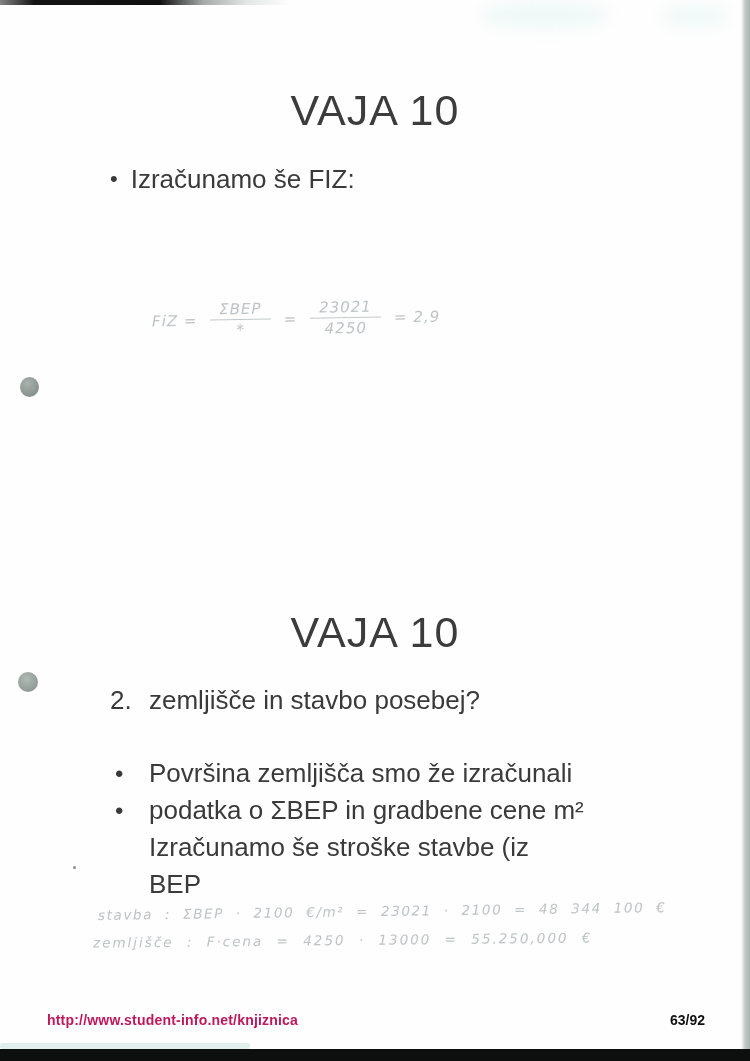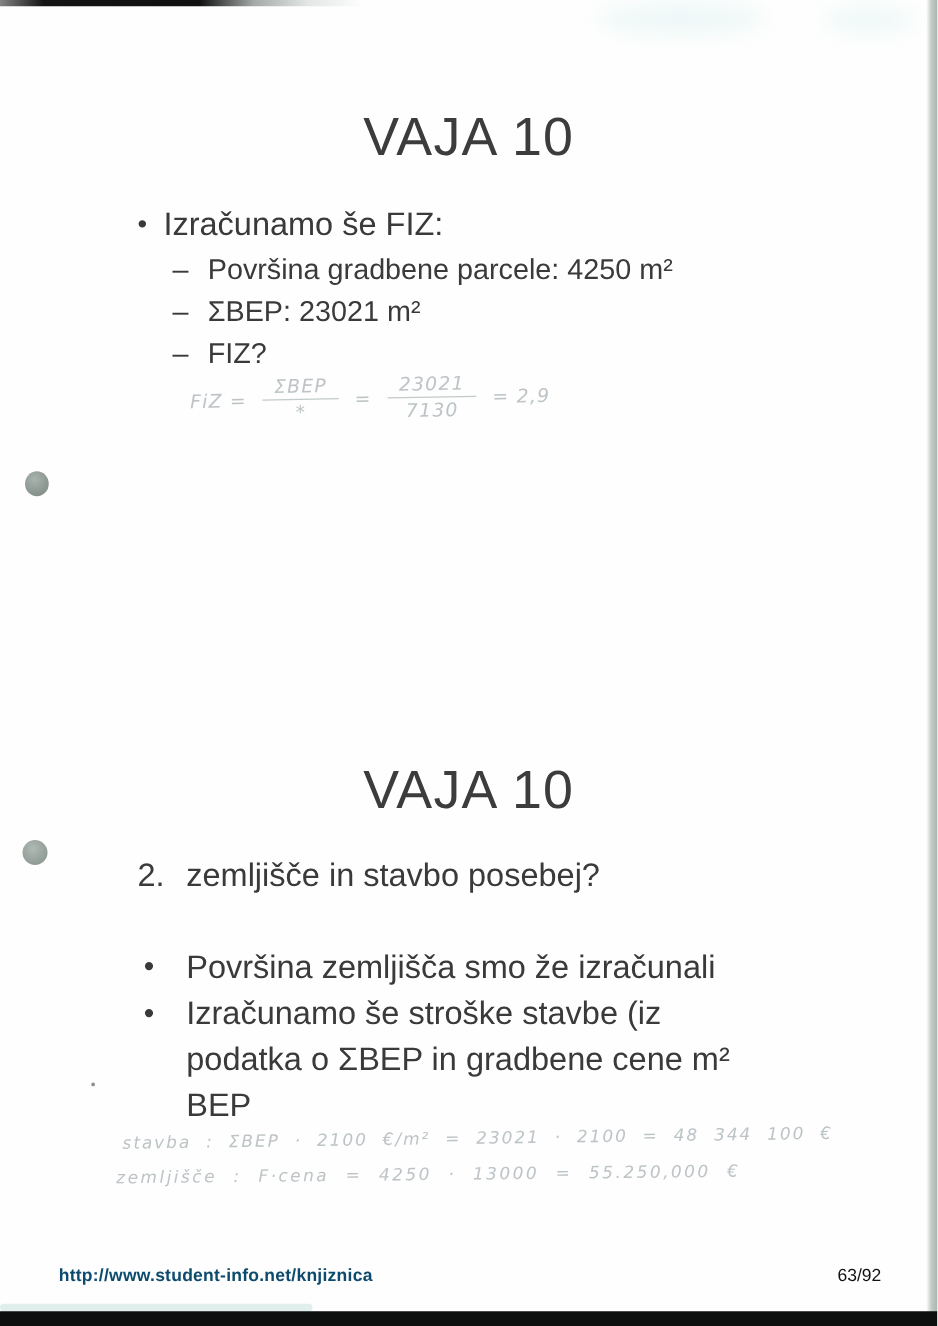--- a/index.html
+++ b/index.html
@@ -91,25 +91,25 @@
   .s2-bullet-2{top:792px;}
   .s2-bullet .marker{width:34px;flex:none;font-size:24px;}
   .line{display:block;}
 
   .s2-hw-line{position:absolute;font-size:13.5px;white-space:nowrap;}
   .s2-hw-1{left:98px;top:903px;letter-spacing:1.6px;word-spacing:6px;transform:rotate(-0.8deg);}
   .s2-hw-2{left:93px;top:932px;letter-spacing:2px;word-spacing:7px;transform:rotate(-0.6deg);}
 
   .footer-url{
     position:absolute;left:47px;top:1012px;
-    font-size:14px;font-weight:bold;color:#0c4a6e;letter-spacing:0.2px;text-align:right;
+    font-size:14px;font-weight:bold;color:#be185d;letter-spacing:0.2px;text-align:right;
   }
   .footer-page{
     position:absolute;left:670px;top:1012px;
-    font-size:14px;font-weight:normal;color:#101010;
+    font-size:14px;font-weight:bold;color:#101010;
   }
 </style>
 </head>
 <body>
 
 <div class="page">
 
   <div class="top-edge-mark"></div>
   <div class="right-edge-strip"></div>
   <div class="tint tint-1"></div>
@@ -118,45 +118,31 @@
   <div class="punch punch-2"></div>
   <div class="speck"></div>
 
   <div class="slide-title slide1-title">VAJA 10</div>
 
   <div class="s1-bullet-row">
     <span class="marker">•</span>
     <span>Izračunamo še FIZ:</span>
   </div>
 
-  <div class="s1-sub-list">
-    <div class="s1-sub-row">
-      <span class="marker">–</span>
-      <span>Površina gradbene parcele: 4250 m²</span>
-    </div>
-    <div class="s1-sub-row">
-      <span class="marker">–</span>
-      <span>ΣBEP: 23021 m²</span>
-    </div>
-    <div class="s1-sub-row">
-      <span class="marker">–</span>
-      <span>FIZ?</span>
-    </div>
-  </div>
 
   <div class="s1-formula hw">
     <span>FiZ =</span>
     <span class="frac">
       <span class="num">ΣBEP</span>
       <span class="den">*</span>
     </span>
     <span>=</span>
     <span class="frac">
       <span class="num">23021</span>
-      <span class="den">7130</span>
+      <span class="den">4250</span>
     </span>
     <span>= 2,9</span>
   </div>
 
   <div class="slide-title slide2-title">VAJA 10</div>
 
   <div class="s2-numbered">
     <span class="number">2.</span>
     <span>
       <span class="line">zemljišče in stavbo posebej?</span>
@@ -166,22 +152,22 @@
   <div class="s2-bullet s2-bullet-1">
     <span class="marker">•</span>
     <span>
       <span class="line">Površina zemljišča smo že izračunali</span>
     </span>
   </div>
 
   <div class="s2-bullet s2-bullet-2">
     <span class="marker">•</span>
     <span>
+      <span class="line">podatka o ΣBEP in gradbene cene m²</span>
       <span class="line">Izračunamo še stroške stavbe (iz</span>
-      <span class="line">podatka o ΣBEP in gradbene cene m²</span>
       <span class="line">BEP</span>
     </span>
   </div>
 
   <div class="s2-hw-line s2-hw-1 hw">stavba : ΣBEP · 2100 €/m² = 23021 · 2100 = 48 344 100 €</div>
   <div class="s2-hw-line s2-hw-2 hw">zemljišče : F·cena = 4250 · 13000 = 55.250,000 €</div>
 
   <div class="footer-url">http://www.student-info.net/knjiznica</div>
   <div class="footer-page">63/92</div>
 

